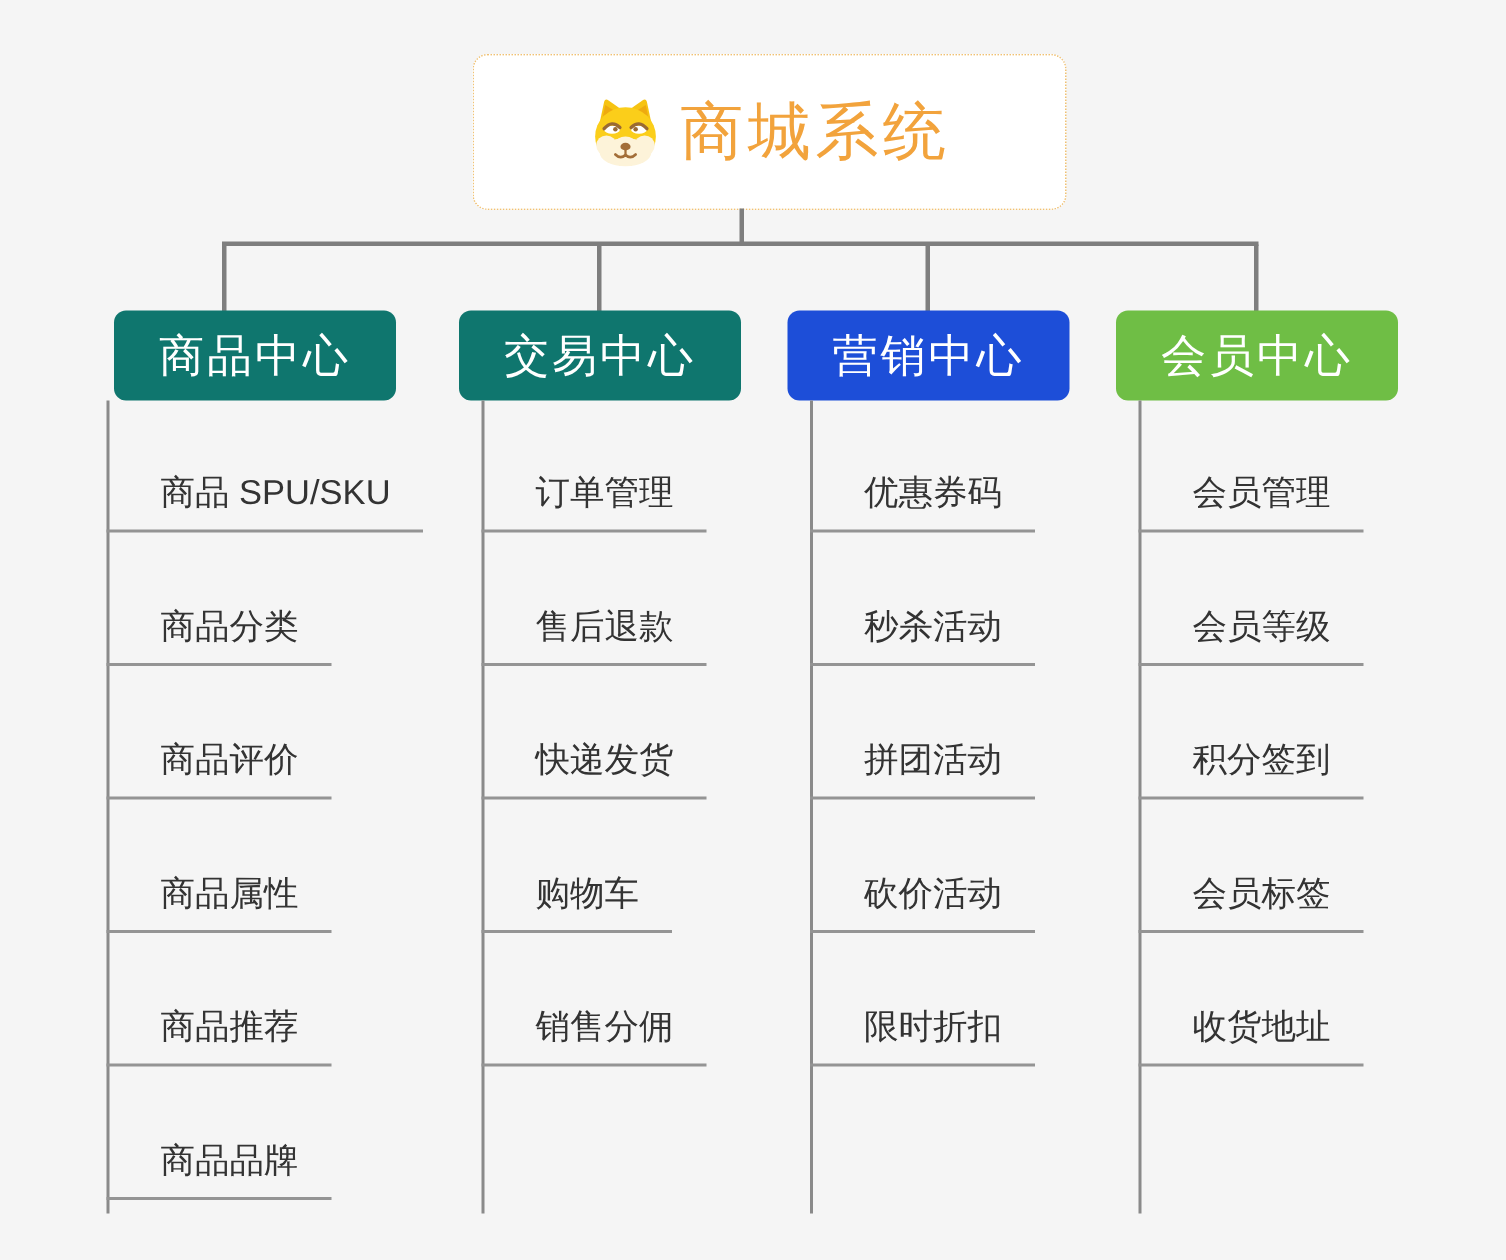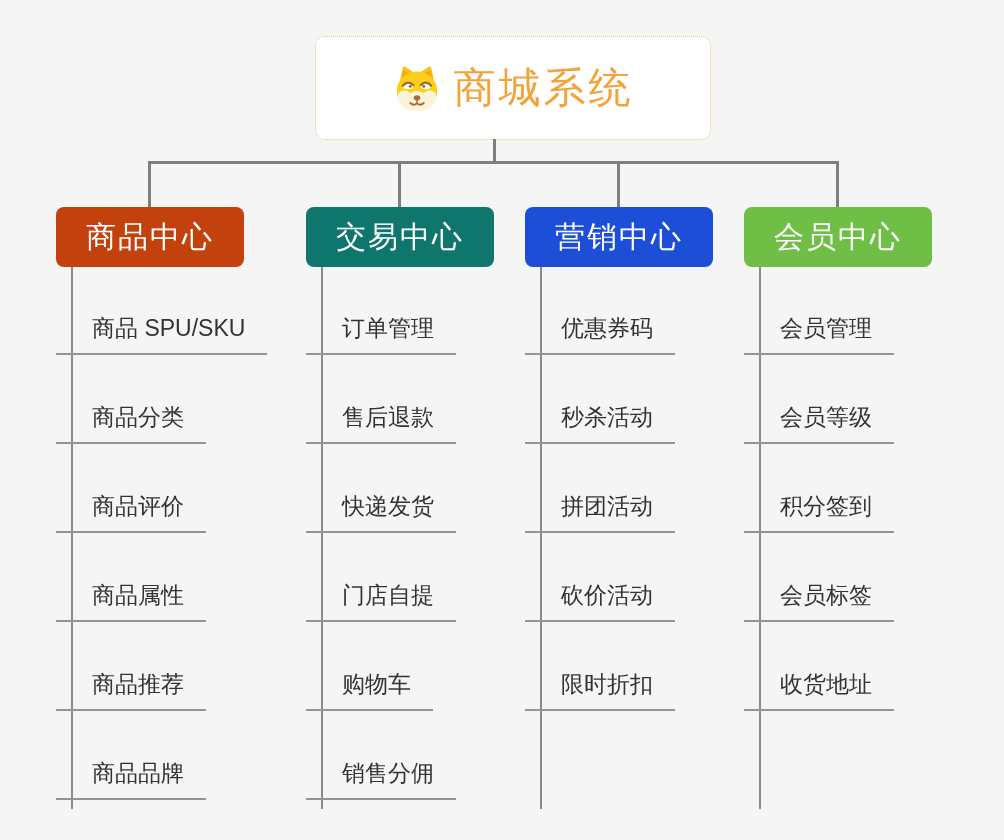--- a/index.html
+++ b/index.html
@@ -71,20 +71,21 @@
     background:#8a8a8a;
   }
   .items{position:relative;}
   .item{
     height:89px;
     display:flex;align-items:flex-end;
   }
   .item:first-child{height:88px;}
   .item-label{
     display:inline-block;
+    margin-left:15px;
     padding:0 22px 9px 36px;
     border-bottom:2px solid #949494;
     font-size:23px;
     color:#333333;
     white-space:nowrap;
     cursor:pointer;
   }
 </style>
 </head>
 <body>
@@ -124,21 +125,21 @@
 
   <div class="line root-drop"></div>
   <div class="line bus"></div>
   <div class="line drop drop-0"></div>
   <div class="line drop drop-1"></div>
   <div class="line drop drop-2"></div>
   <div class="line drop drop-3"></div>
 
   <div id="branches">
       <div class="branch branch-0">
-    <div class="branch-header" style="background: #c2410c;">
+    <div class="branch-header" style="background: #0f766e; margin-left: 20px;">
       <span>商品中心</span>
     </div>
     <div class="trunk"></div>
     <div class="items">
           <div class="item">
     <span class="item-label">商品 SPU/SKU</span>
   </div>
           <div class="item">
     <span class="item-label">商品分类</span>
   </div>
@@ -165,23 +166,20 @@
           <div class="item">
     <span class="item-label">订单管理</span>
   </div>
           <div class="item">
     <span class="item-label">售后退款</span>
   </div>
           <div class="item">
     <span class="item-label">快递发货</span>
   </div>
           <div class="item">
-    <span class="item-label">门店自提</span>
-  </div>
-          <div class="item">
     <span class="item-label">购物车</span>
   </div>
           <div class="item">
     <span class="item-label">销售分佣</span>
   </div>
         </div>
   </div>
       <div class="branch branch-2">
     <div class="branch-header" style="background: #1d4ed8;">
       <span>营销中心</span>

